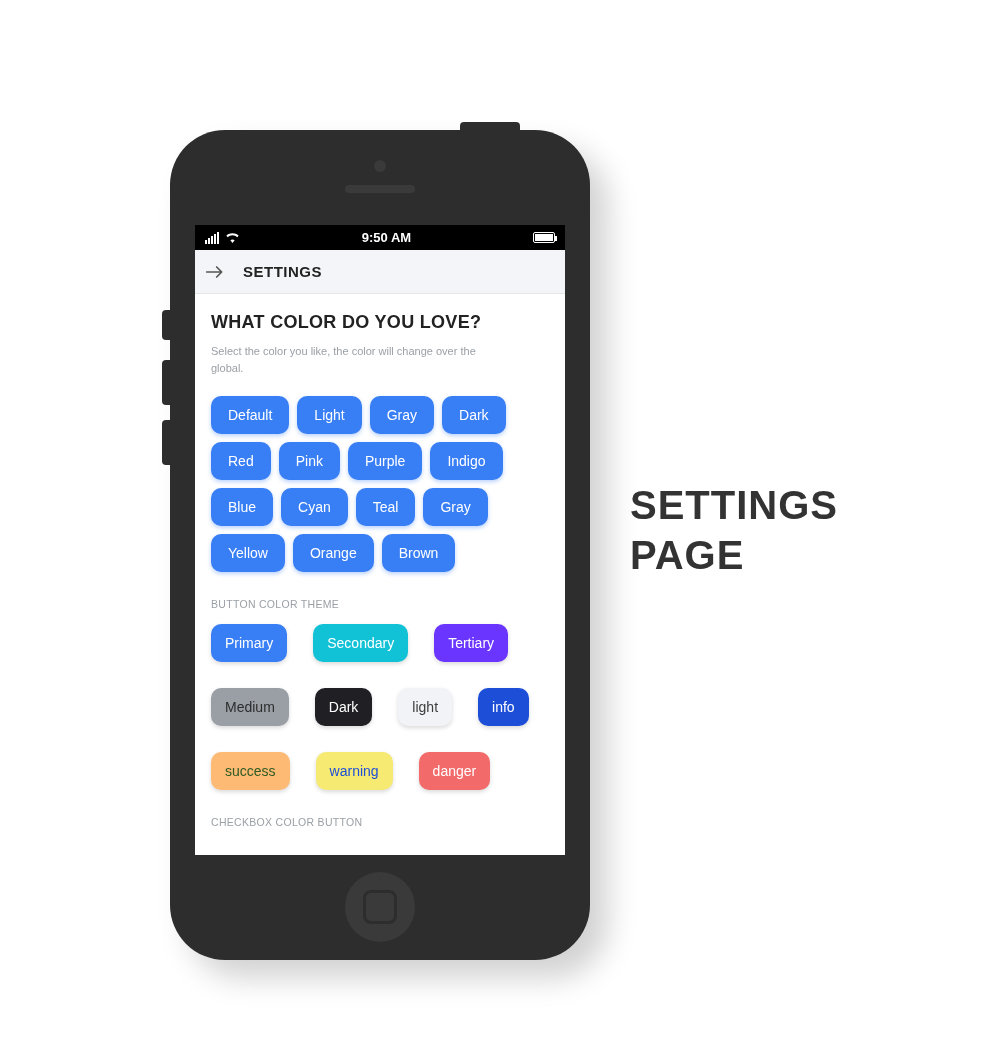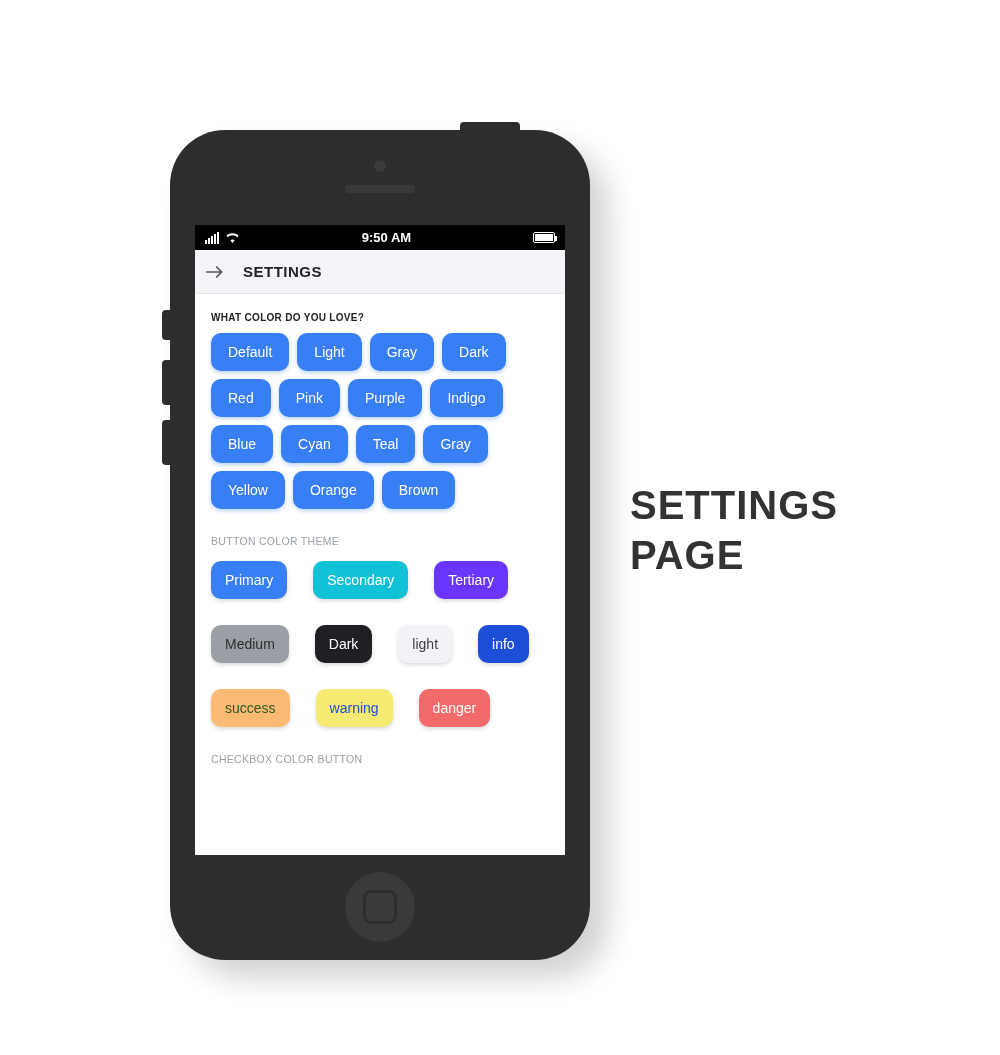--- a/index.html
+++ b/index.html
@@ -99,21 +99,21 @@
     font-size:15px; font-weight:700; color:#222; letter-spacing:0.5px;
   }
 
   
   .content{
     height: calc(100% - 25px - 44px);
     overflow:hidden;
     padding:18px 16px;
     color:#222;
   }
-  .q-title{ font-size:10px; font-weight:700; letter-spacing:0.3px; margin-bottom:10px;}
+  .q-title{ font-size:18px; font-weight:700; letter-spacing:0.3px; margin-bottom:10px;}
   .q-sub  { font-size:11px; color:#9aa0a6; line-height:1.5; margin-bottom:20px; max-width: 300px;}
 
   .btn-row{ display:flex; flex-wrap:wrap; gap:8px; margin-bottom:26px;}
   .color-btn{
     background:#387ef5; color:#fff; border:none; border-radius:10px;
     padding:0 17px; height:38px; font-size:14px; cursor:pointer;
     box-shadow: 0 2px 4px rgba(56,126,245,0.35);
   }
 
   .section-label{
@@ -181,20 +181,21 @@
         <svg width="20" height="14" viewBox="0 0 24 16">
           <path fill="none" stroke="#555" stroke-width="2" stroke-linecap="round" stroke-linejoin="round" d="M2 8 H20 M14 2 L20 8 L14 14"></path>
         </svg>
       </span>
       <span class="title">SETTINGS</span>
     </div>
 
     <div class="content">
 
       <div class="q-title">WHAT COLOR DO YOU LOVE?</div>
+      <div class="q-sub">Select the color you like, the color will change over the global.</div>
 
       <div class="btn-row" id="color-buttons">
           <button class="color-btn">Default</button>
           <button class="color-btn">Light</button>
           <button class="color-btn">Gray</button>
           <button class="color-btn">Dark</button>
           <button class="color-btn">Red</button>
           <button class="color-btn">Pink</button>
           <button class="color-btn">Purple</button>
           <button class="color-btn">Indigo</button>

